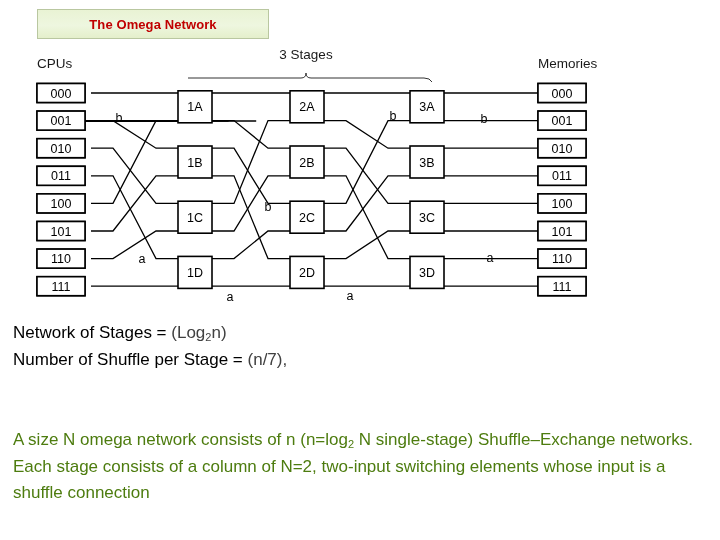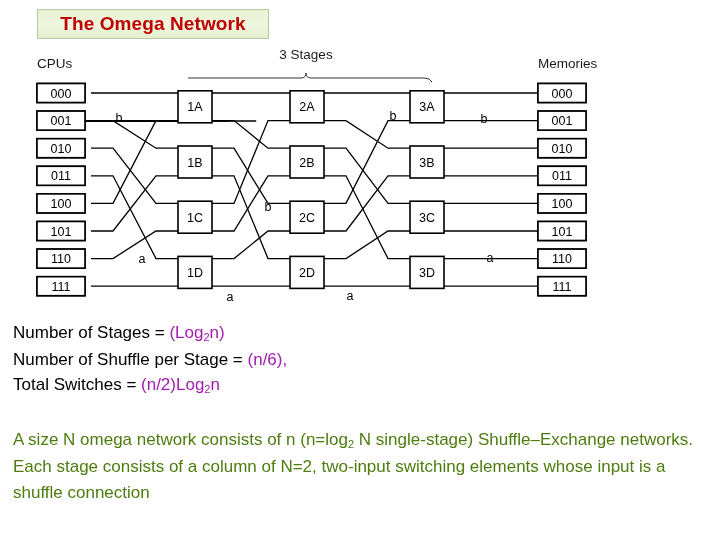--- a/index.html
+++ b/index.html
@@ -29,21 +29,21 @@
     width: 232px;
     height: 30px;
     box-sizing: border-box;
     border: 1px solid #b9c7a0;
     background: linear-gradient(to bottom, #e9f3d4 0%, #eef6df 55%, #e4efcb 100%);
     display: flex;
     align-items: center;
     justify-content: center;
   }
   #title-text {
-    font-size: 19px;
+    font-size: 13px;
     font-weight: bold;
     color: #c00000;
     letter-spacing: 0.1px;
     white-space: nowrap;
   }
   
   #diagram {
     position: absolute;
     left: 18px;
     top: 48px;
@@ -55,21 +55,21 @@
   #formulas {
     position: absolute;
     left: 13px;
     top: 320px;
     width: 560px;
     font-size: 17px;
     line-height: 25px;
     color: #000000;
   }
   .formula-line { white-space: nowrap; }
-  .accent { color: #a21caf; }
+  .accent { color: #404040; }
   sub {
     font-size: 11px;
     vertical-align: baseline;
     position: relative;
     top: 3px;
   }
   
   #body-paragraph {
     position: absolute;
     left: 13px;
@@ -319,27 +319,24 @@
           <text x="375" y="72" font-size="12.5" fill="#000" text-anchor="middle">b</text>
           <text x="332" y="252" font-size="12.5" fill="#000" text-anchor="middle">a</text>
           <text x="466" y="75" font-size="12.5" fill="#000" text-anchor="middle">b</text>
           <text x="472" y="214" font-size="12.5" fill="#000" text-anchor="middle">a</text>
         </g>
     </svg>
   </div>
 
   <div id="formulas">
     <div class="formula-line">
-      <span>Number of Stages = </span><span class="accent"><span>(Log</span><sub>2</sub><span>n)</span></span>
+      <span>Network of Stages = </span><span class="accent"><span>(Log</span><sub>2</sub><span>n)</span></span>
     </div>
     <div class="formula-line">
-      <span>Number of Shuffle per Stage = </span><span class="accent">(n/6),</span>
-    </div>
-    <div class="formula-line">
-      <span>Total Switches = </span><span class="accent"><span>(n/2)Log</span><sub>2</sub><span>n</span></span>
+      <span>Number of Shuffle per Stage = </span><span class="accent">(n/7),</span>
     </div>
   </div>
 
   <div id="body-paragraph">
     <span>A size N omega network consists of n (n=log</span><sub>2</sub><span> N single-stage) Shuffle–Exchange networks. Each stage consists of a column of N=2, two-input switching elements whose input is a shuffle connection</span>
   </div>
 
 </div>
 
 </body></html>

